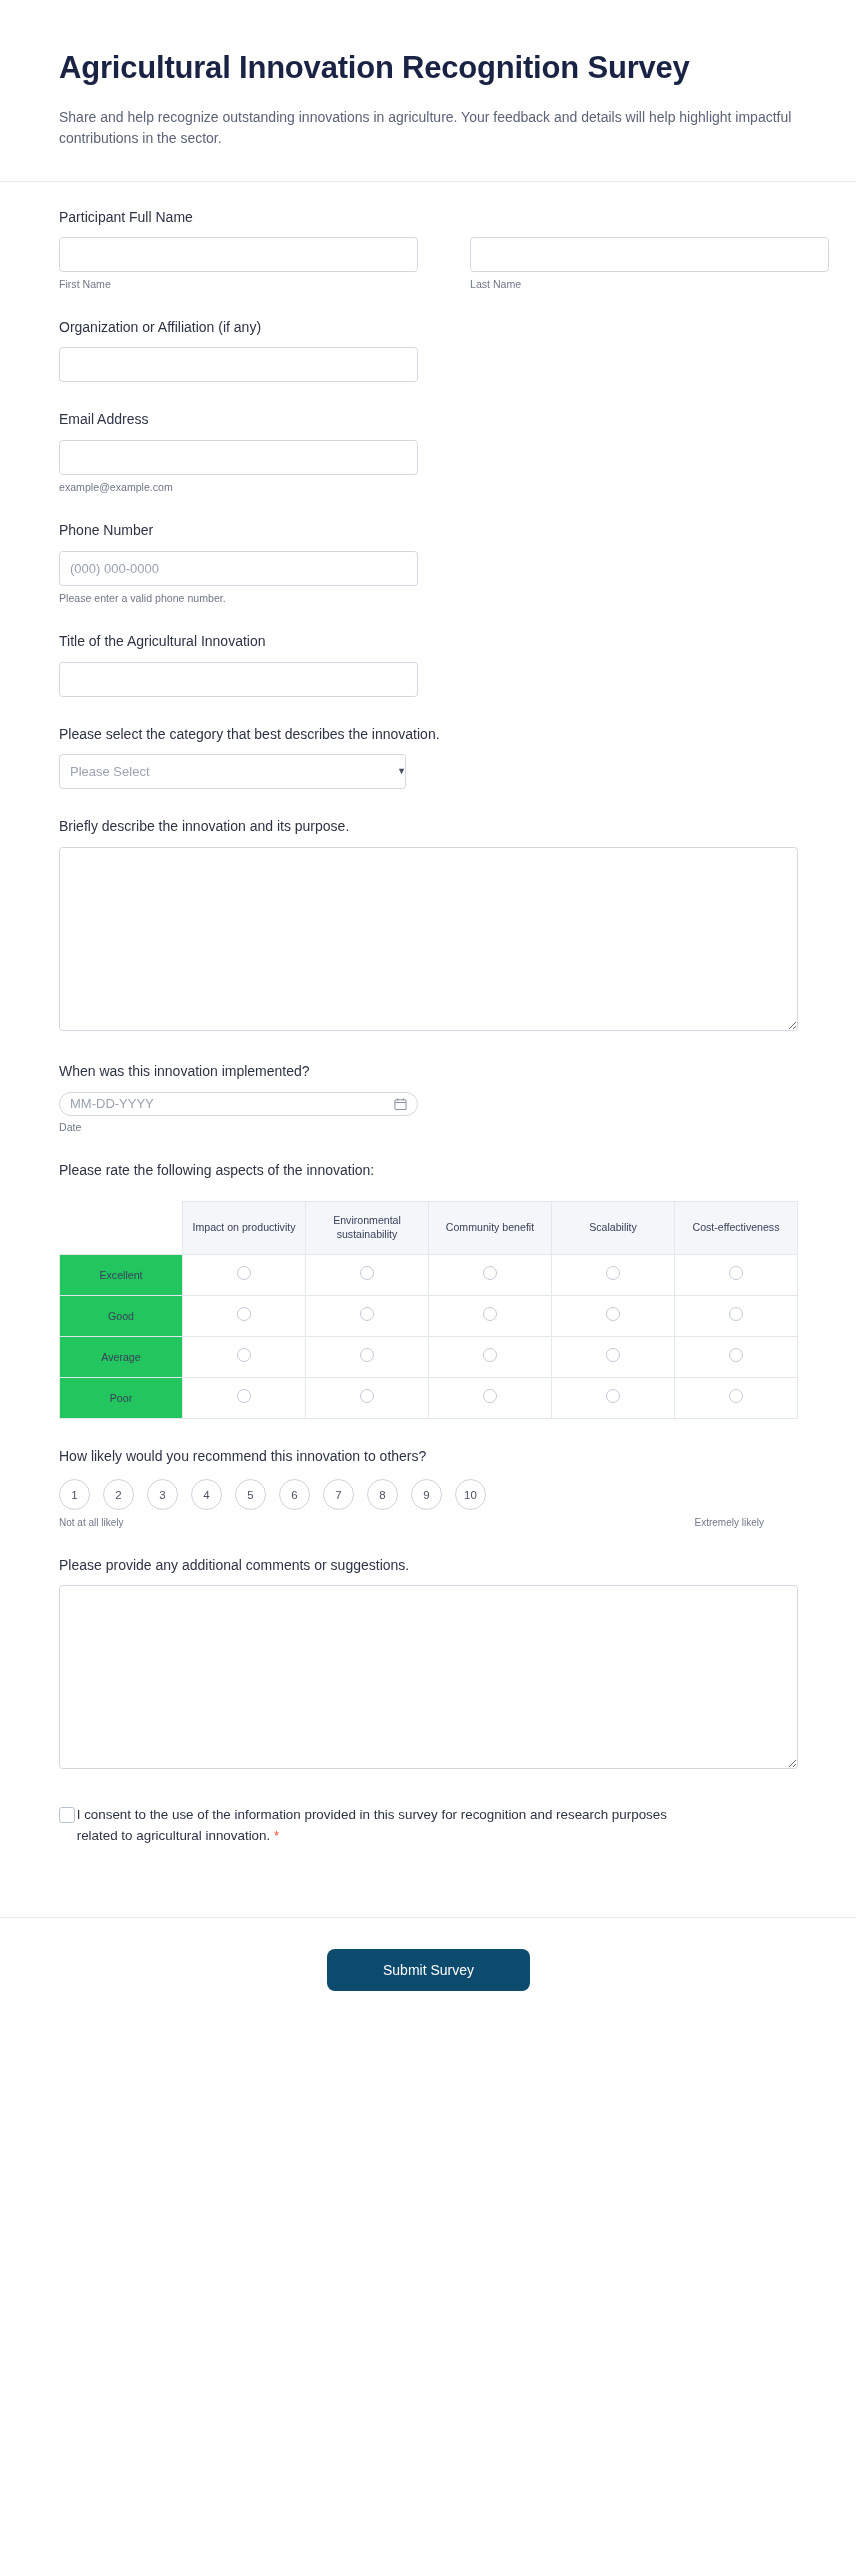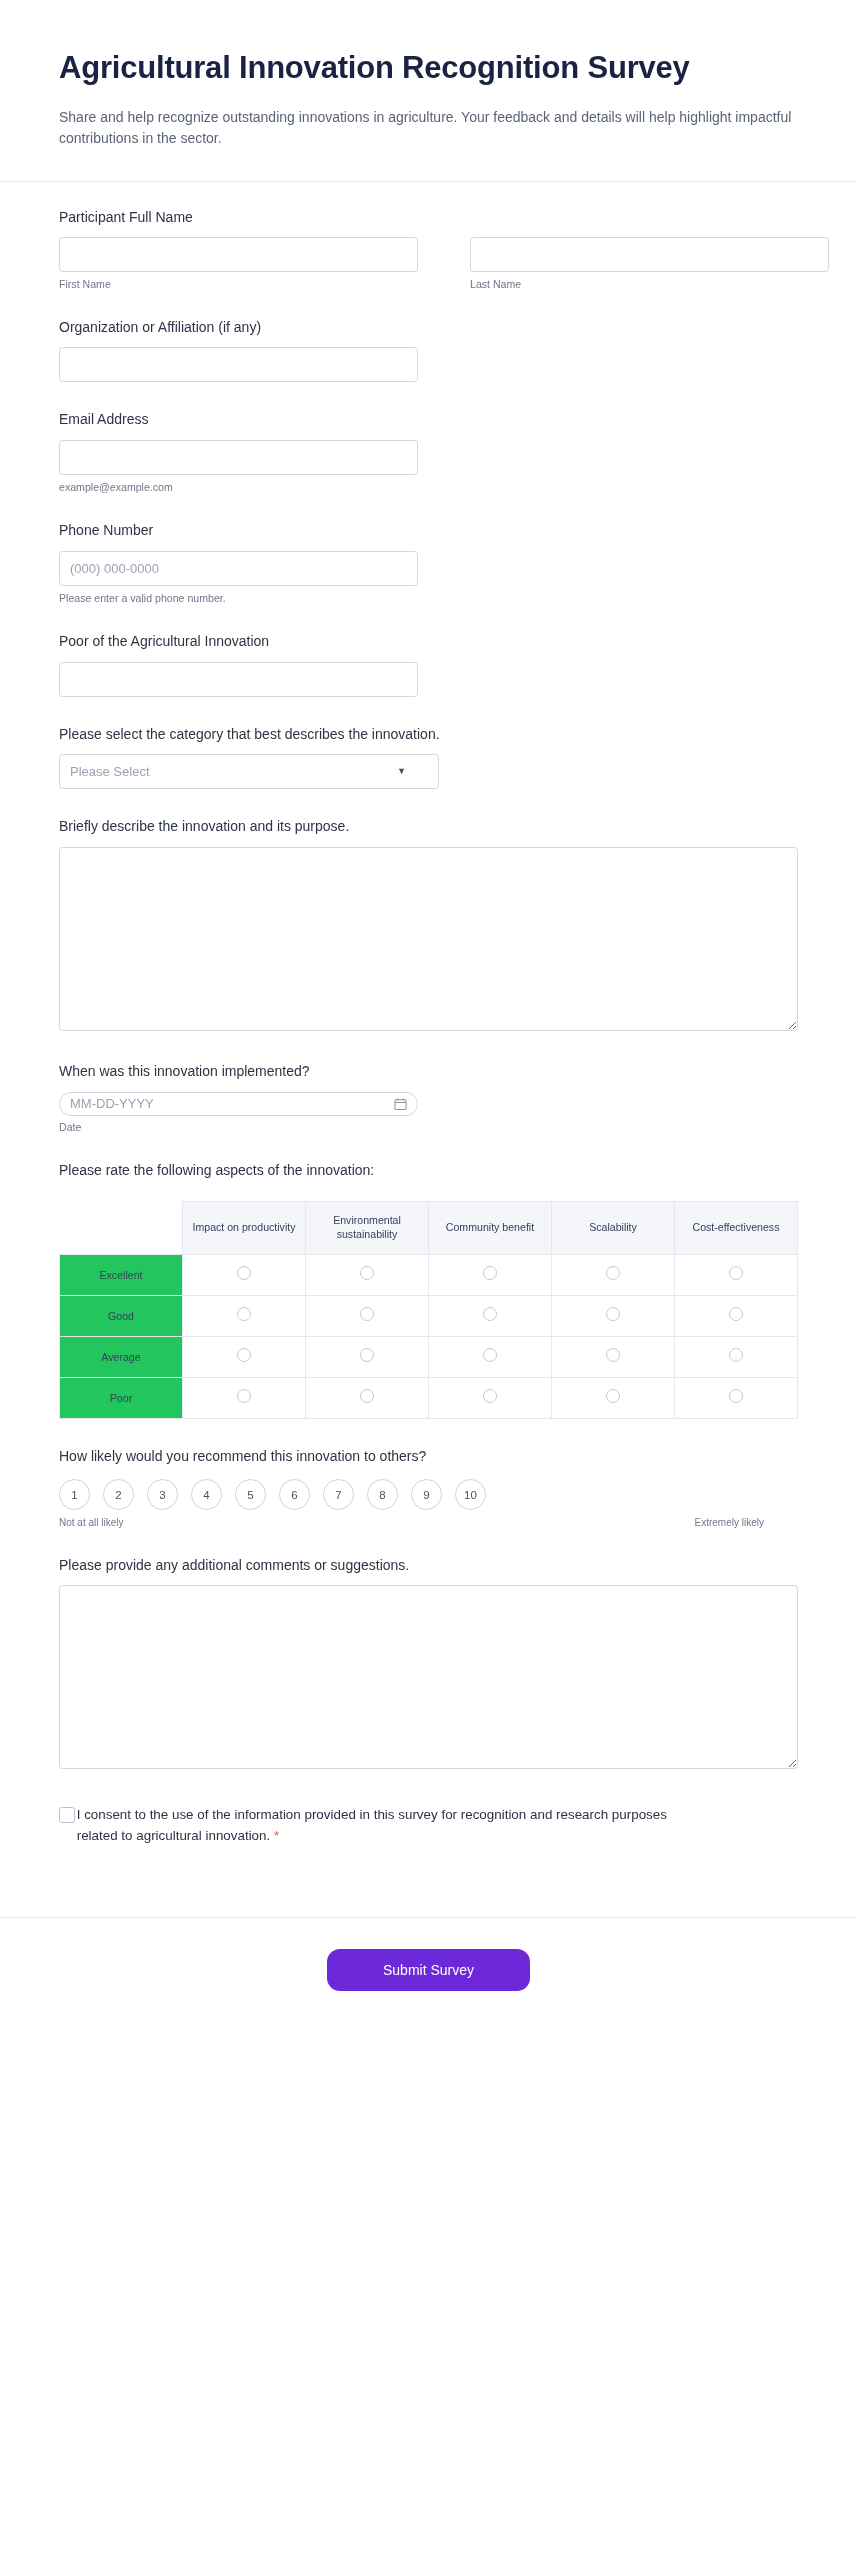--- a/index.html
+++ b/index.html
@@ -93,21 +93,21 @@
     transform: translateY(-50%);
     width: 13px;
     height: 13px;
     pointer-events: none;
     color: #8b93a3;
   }
 
   
   .select-wrap { position: relative; width: 359px; }
   select.select-input {
-    width: 380px;
+    width: 347px;
     height: 35px;
     appearance: none;
     -webkit-appearance: none;
     color: #9aa2b1;
     padding-right: 20px;
   }
   .chev {
     position: absolute;
     right: 12px;
     top: 50%;
@@ -227,24 +227,24 @@
   .req-star { color: #e94b35; font-size: 13px; }
 
   
   .form-footer {
     border-top: 0.9px solid #e6e9ef;
     padding: 31px 0 37px 0;
     text-align: center;
     margin-top: 39px;
   }
   .submit-btn {
-    background: #6d28d9;
+    background: #0c4a6e;
     color: #ffffff;
     border: none;
-    border-radius: 13px;
+    border-radius: 8px;
     font-family: "Liberation Sans", sans-serif;
     font-size: 14px;
     padding: 13px 39px;
     cursor: pointer;
     min-width: 203px;
   }
 </style>
 </head>
 <body>
 
@@ -282,21 +282,21 @@
       <span class="hint">example@example.com</span>
     </div>
 
     <div class="field">
       <label class="field-label">Phone Number</label>
       <input class="text-input input-w" type="text" placeholder="(000) 000-0000" style="">
       <span class="hint">Please enter a valid phone number.</span>
     </div>
 
     <div class="field">
-      <label class="field-label">Poor of the Agricultural Innovation</label>
+      <label class="field-label">Title of the Agricultural Innovation</label>
       <input class="text-input input-w" type="text" value="" style="">
     </div>
 
     <div class="field">
       <label class="field-label">Please select the category that best describes the innovation.</label>
       <div class="select-wrap">
         <select class="select-input">
           <option>Please Select</option>
         </select>
         <span class="chev">▼</span>

